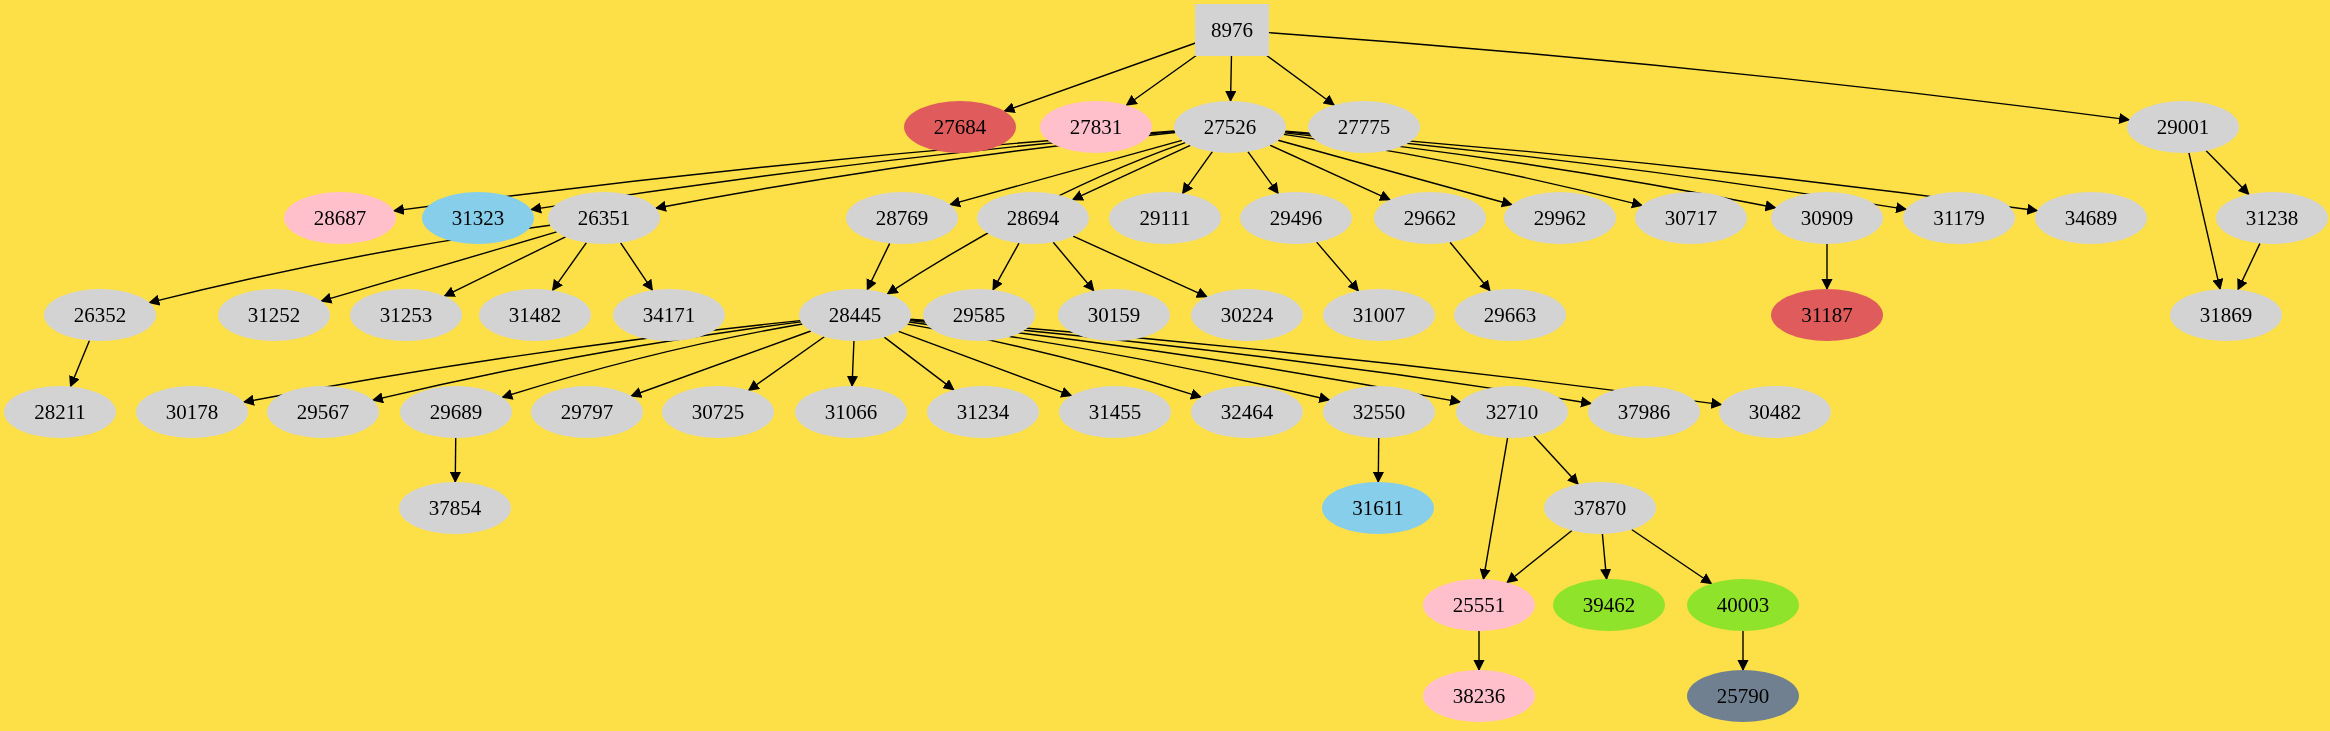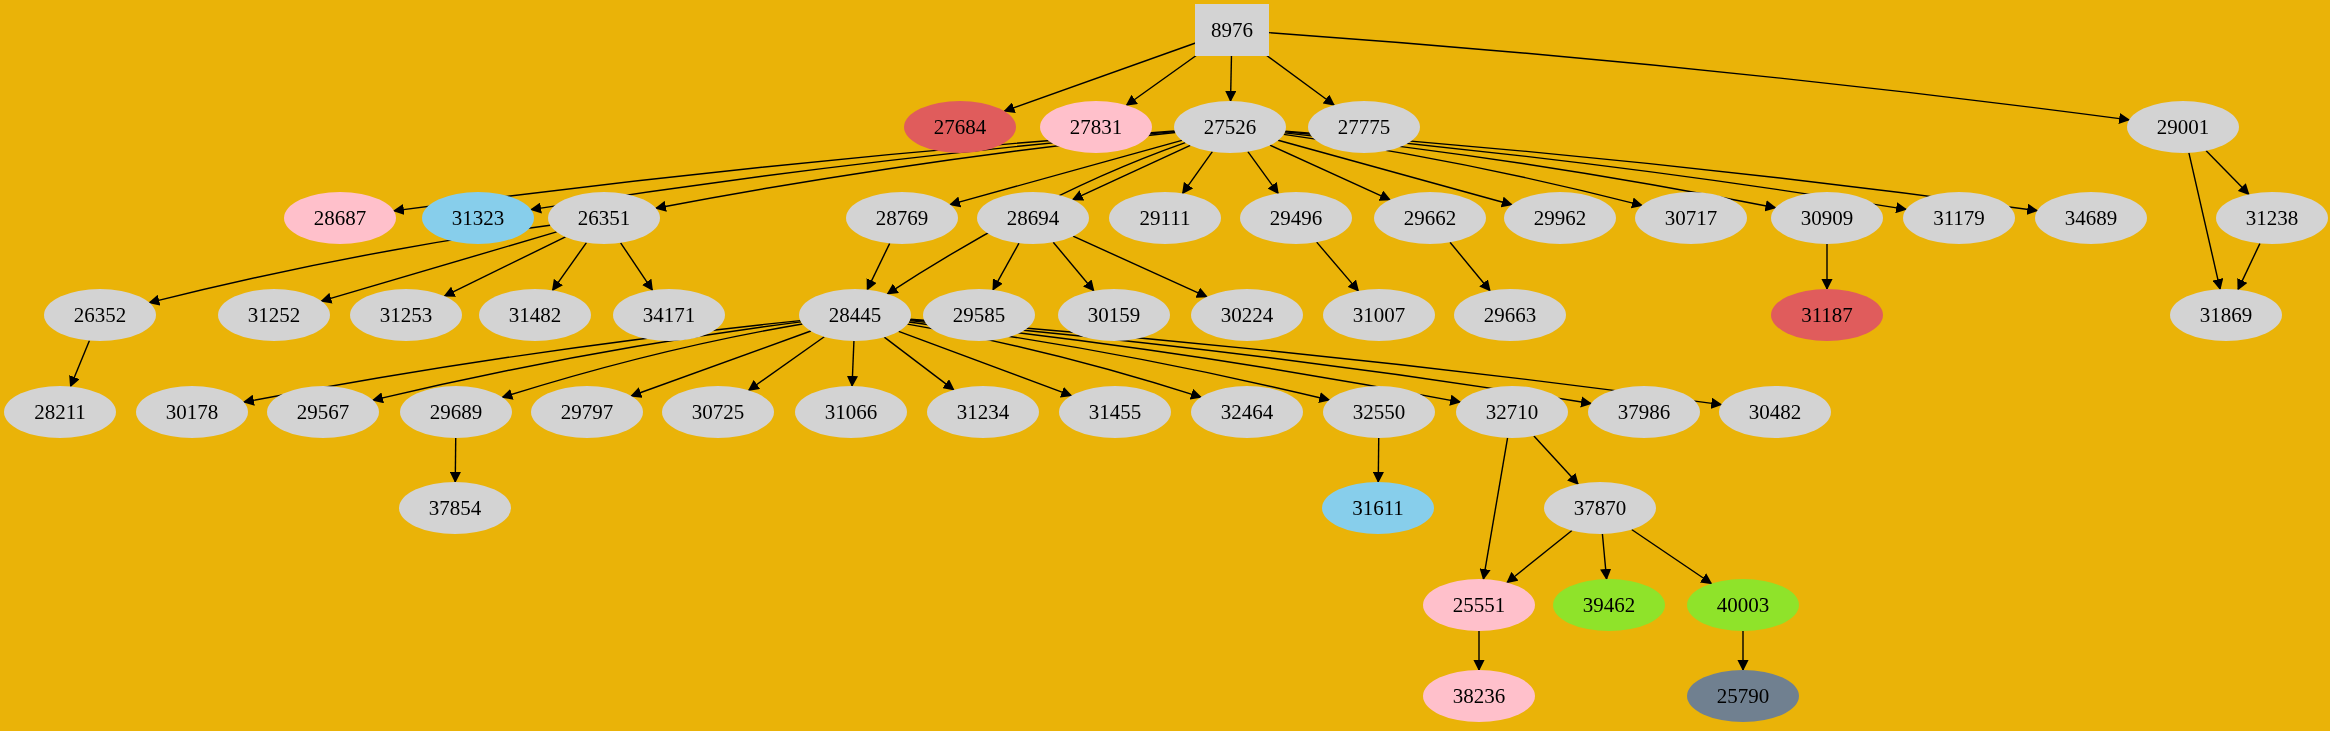--- a/index.html
+++ b/index.html
@@ -1,16 +1,16 @@
 <!DOCTYPE html>
 <html><head>
 <meta charset="utf-8">
 <style>
   html,body{margin:0;padding:0;background:#ffffff;}
-  .stage{position:relative;width:2330px;height:731px;background:#eab308;overflow:hidden;
+  .stage{position:relative;width:2330px;height:731px;background:#fde047;overflow:hidden;
          font-family:"Liberation Serif","DejaVu Serif",serif;}
   svg{position:absolute;left:0;top:0;}
   .edge{fill:none;stroke:#000000;stroke-width:1.4px;}
   .node-label{font-family:"Liberation Serif","DejaVu Serif",serif;font-size:21px;fill:#000000;
               text-anchor:middle;}
 </style>
 </head>
 <body>
 
 <div class="stage">

